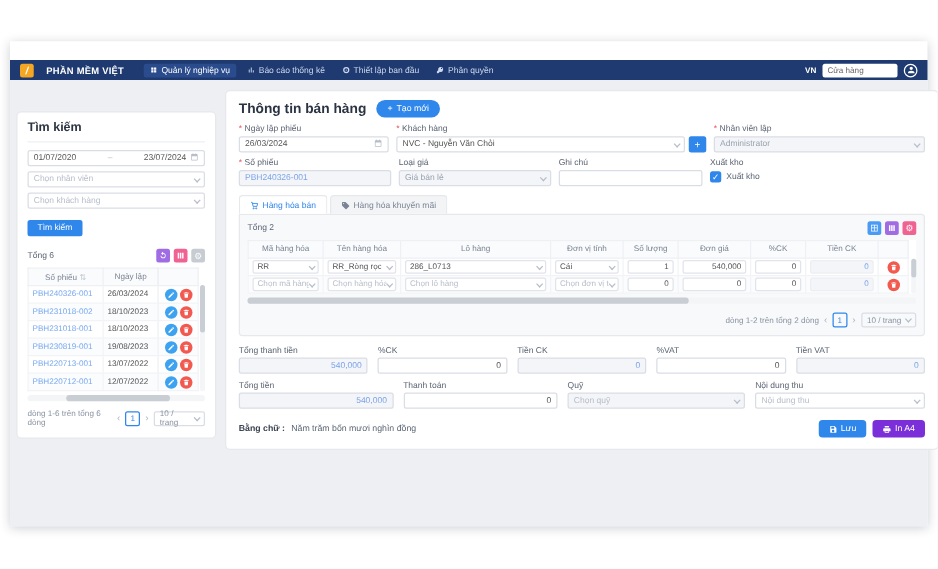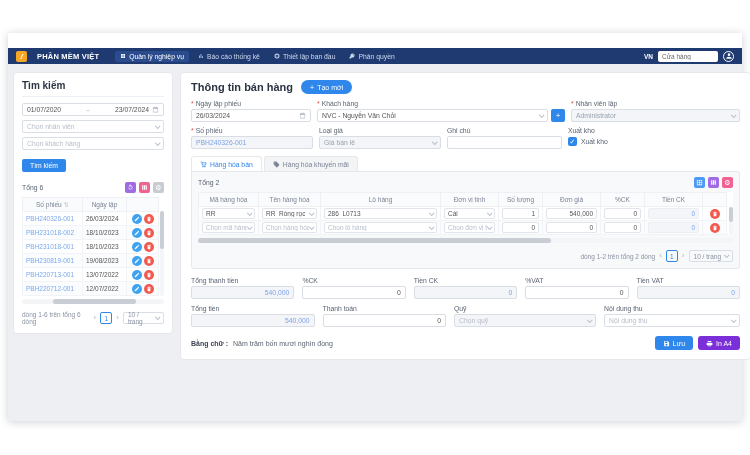--- a/index.html
+++ b/index.html
@@ -26,21 +26,21 @@
   .avatar { width:11px; height:11px; border-radius:50%; border:1px solid #fff; display:flex;
             align-items:center; justify-content:center; }
   .avatar svg { width:8px; height:8px; fill:#fff; }
 
   
   .content { position:absolute; left:0; right:0; top:31px; bottom:0; background:#edeff3;
              padding:8px 5px; display:flex; gap:7px; align-items:flex-start; }
   .panel { background:#fff; border:1px solid #e6e8ec; border-radius:4px; }
 
   
-  .search-panel { width:176px; padding:7px 8px 8px; }
+  .search-panel { width:176px; padding:7px 8px 8px;margin-top:17px; }
   .panel-title { font-size:10px; font-weight:bold; color:#2b3442; padding-bottom:5px;
                  border-bottom:1px solid #eef0f3; margin-bottom:6px; }
   .inp { height:13px; border:1px solid #d9dde4; border-radius:2px; font-size:6.8px; color:#555;
          padding:0 4px; display:flex; align-items:center; background:#fff; width:100%; }
   input.inp { display:block; line-height:11px; }
   .inp.ph, .ph-text { color:#b7bdc9; }
   .sel { justify-content:space-between; cursor:pointer; }
   .chev { width:4px; height:4px; border-right:1px solid #b7bdc9; border-bottom:1px solid #b7bdc9;
           transform:rotate(45deg) translateY(-1px); flex:none; }
   .stack > * { margin-bottom:4px; }

